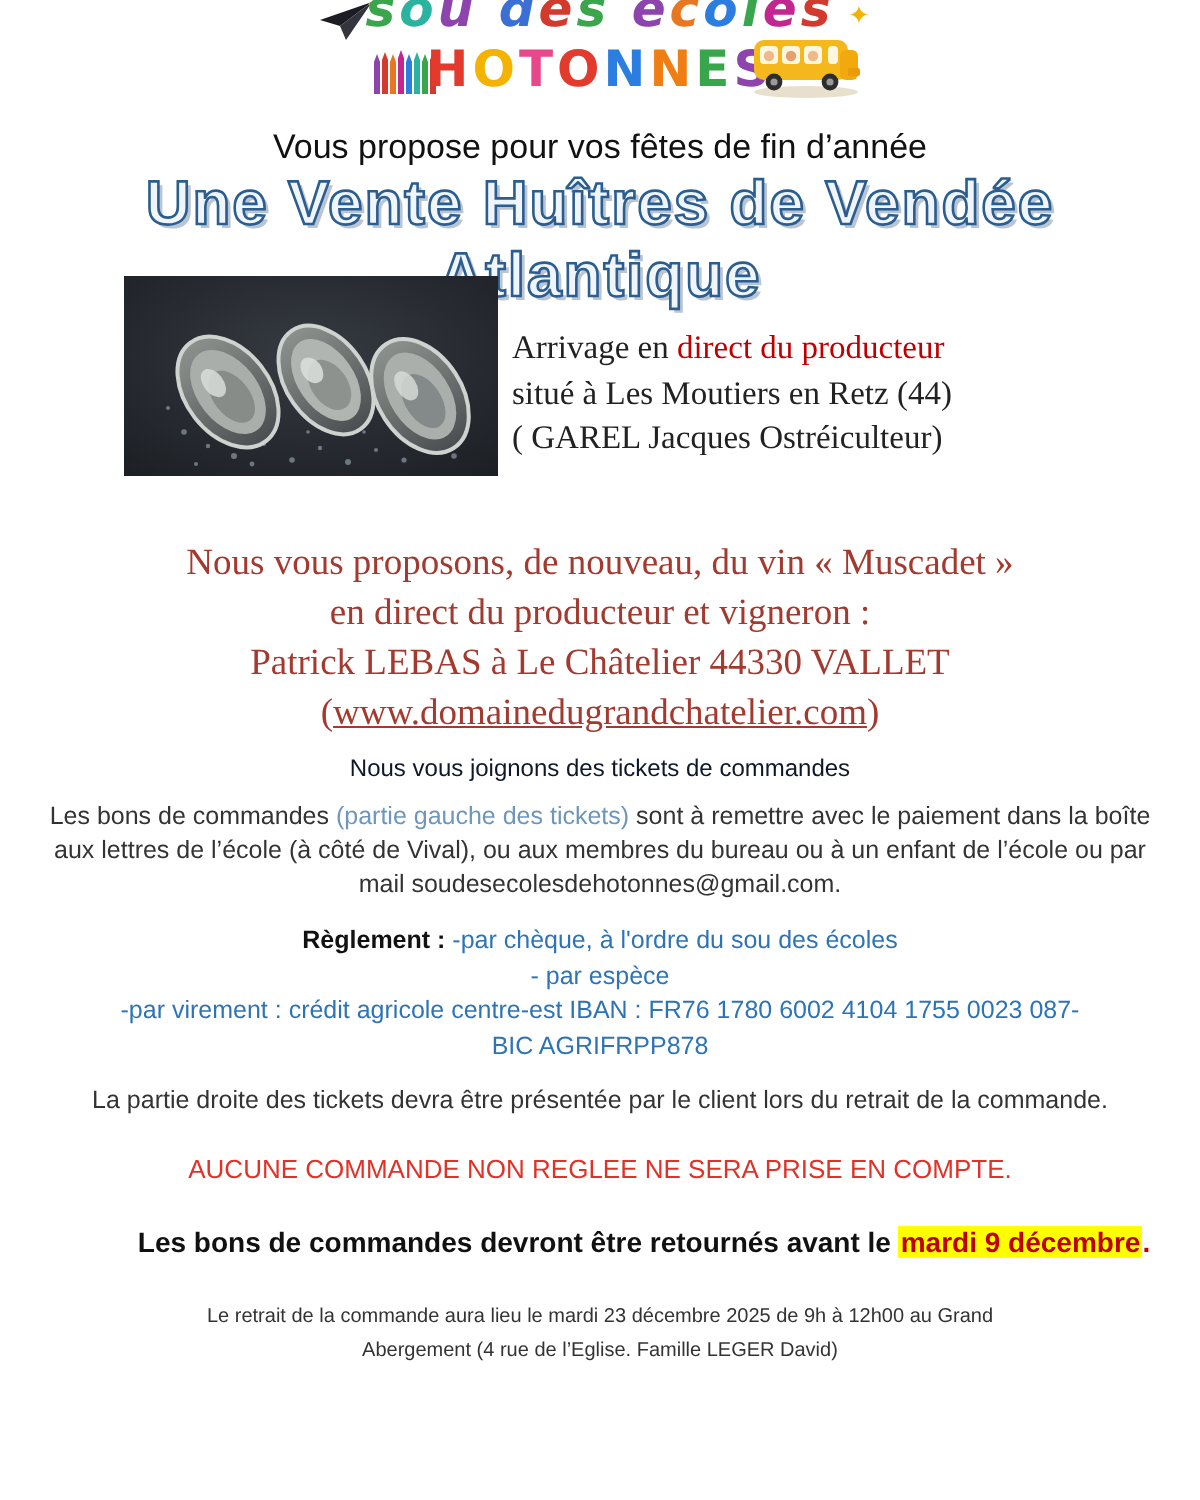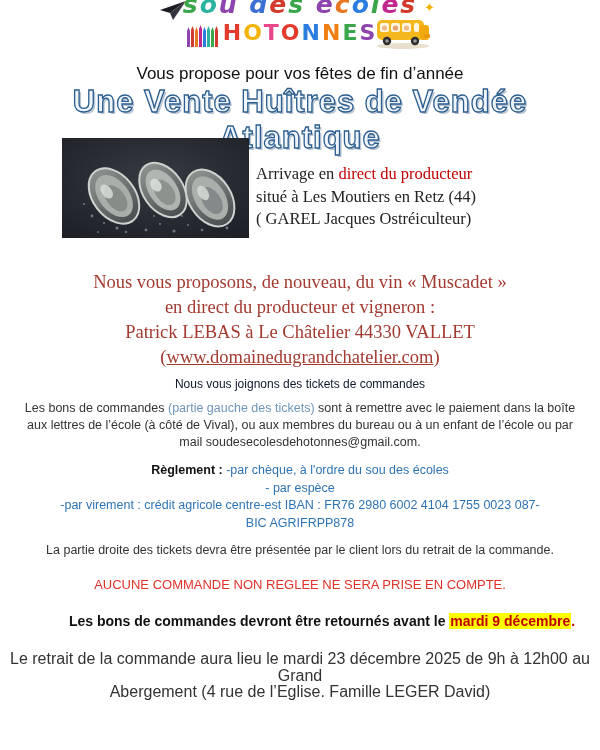--- a/index.html
+++ b/index.html
@@ -17,21 +17,21 @@
     position:absolute;top:-10px;left:0;right:0;text-align:center;
     font-family:"DejaVu Sans",sans-serif;font-style:italic;font-weight:bold;
     font-size:25px;letter-spacing:2px;white-space:pre;
   }
   .plane-icon{position:absolute;left:160px;top:1px;}
   .sparkle-icon{position:absolute;left:424px;top:0px;font-size:13px;color:#f3b300;}
   .logo-line2{position:absolute;top:20px;left:0;right:0;text-align:center;}
   .crayons-icon{position:absolute;left:186px;top:24px;}
   .hotonnes{
     display:inline-block;font-family:"DejaVu Sans",sans-serif;font-weight:800;
-    font-size:22px;letter-spacing:2px;white-space:pre;
+    font-size:25px;letter-spacing:2px;white-space:pre;
   }
   .bus-icon{position:absolute;left:374px;top:12px;}
 
   
   .subtitle{top:64px;font-size:17px;color:#111;}
   .main-title{
     top:84px;
     font-family:Liberation Sans, sans-serif;font-weight:bold;
     font-size:31px;letter-spacing:1px;
     color:#f0f5fb;
@@ -64,21 +64,21 @@
   .payment{top:462px;font-size:12.5px;line-height:17.5px;color:var(--payment-blue,#2e74b5);}
   .payment .label{color:#111;font-weight:bold;}
   .right-part{top:543px;font-size:12.5px;color:#333;}
   .warning{top:577px;font-size:13px;color:var(--warning-red,#e03228);}
   .deadline{top:613px;font-size:14px;font-weight:bold;color:#111;margin-left:44px;}
   .deadline .hl{
     background:var(--highlight-yellow,#ffff00);
     color:var(--bright-red,#c00000);padding:0 1px;
   }
   .deadline .tail{color:var(--bright-red,#c00000);}
-  .pickup{top:651px;font-size:16px;line-height:16.5px;color:#333;}
+  .pickup{top:651px;font-size:10px;line-height:16.5px;color:#333;}
   .closing{top:692px;font-size:15px;line-height:26px;color:#222;}
 </style>
 </head>
 <body>
 
 <div class="page">
 
   <div class="logo-area">
     <span class="plane-icon">
       <svg width="28" height="20" viewBox="0 0 28 20">
@@ -205,21 +205,21 @@
     <div><span>(</span><span class="link">www.domainedugrandchatelier.com</span><span>)</span></div>
   </div>
 
   <div class="abs center tickets-note">Nous vous joignons des tickets de commandes</div>
 
   <div class="orders-para"><span>Les bons de commandes </span><span class="blue-light">(partie gauche des tickets)</span><span> sont à remettre avec le paiement dans la boîte aux lettres de l’école (à côté de Vival), ou aux membres du bureau ou à un enfant de l’école ou par mail soudesecolesdehotonnes@gmail.com.</span></div>
 
   <div class="abs center payment">
     <div><span class="label">Règlement : </span><span>-par chèque, à l'ordre du sou des écoles</span></div>
     <div>- par espèce</div>
-    <div>-par virement : crédit agricole centre-est IBAN : FR76 2980 6002 4104 1755 0023 087-</div>
+    <div>-par virement : crédit agricole centre-est IBAN : FR76 1780 6002 4104 1755 0023 087-</div>
     <div>BIC AGRIFRPP878</div>
   </div>
 
   <div class="abs center right-part">La partie droite des tickets devra être présentée par le client lors du retrait de la commande.</div>
 
   <div class="abs center warning">AUCUNE COMMANDE NON REGLEE NE SERA PRISE EN COMPTE.</div>
 
   <div class="abs center deadline"><span>Les bons de commandes devront être retournés avant le </span><span class="hl">mardi 9 décembre</span><span class="tail">.</span></div>
 
   <div class="abs center pickup">

